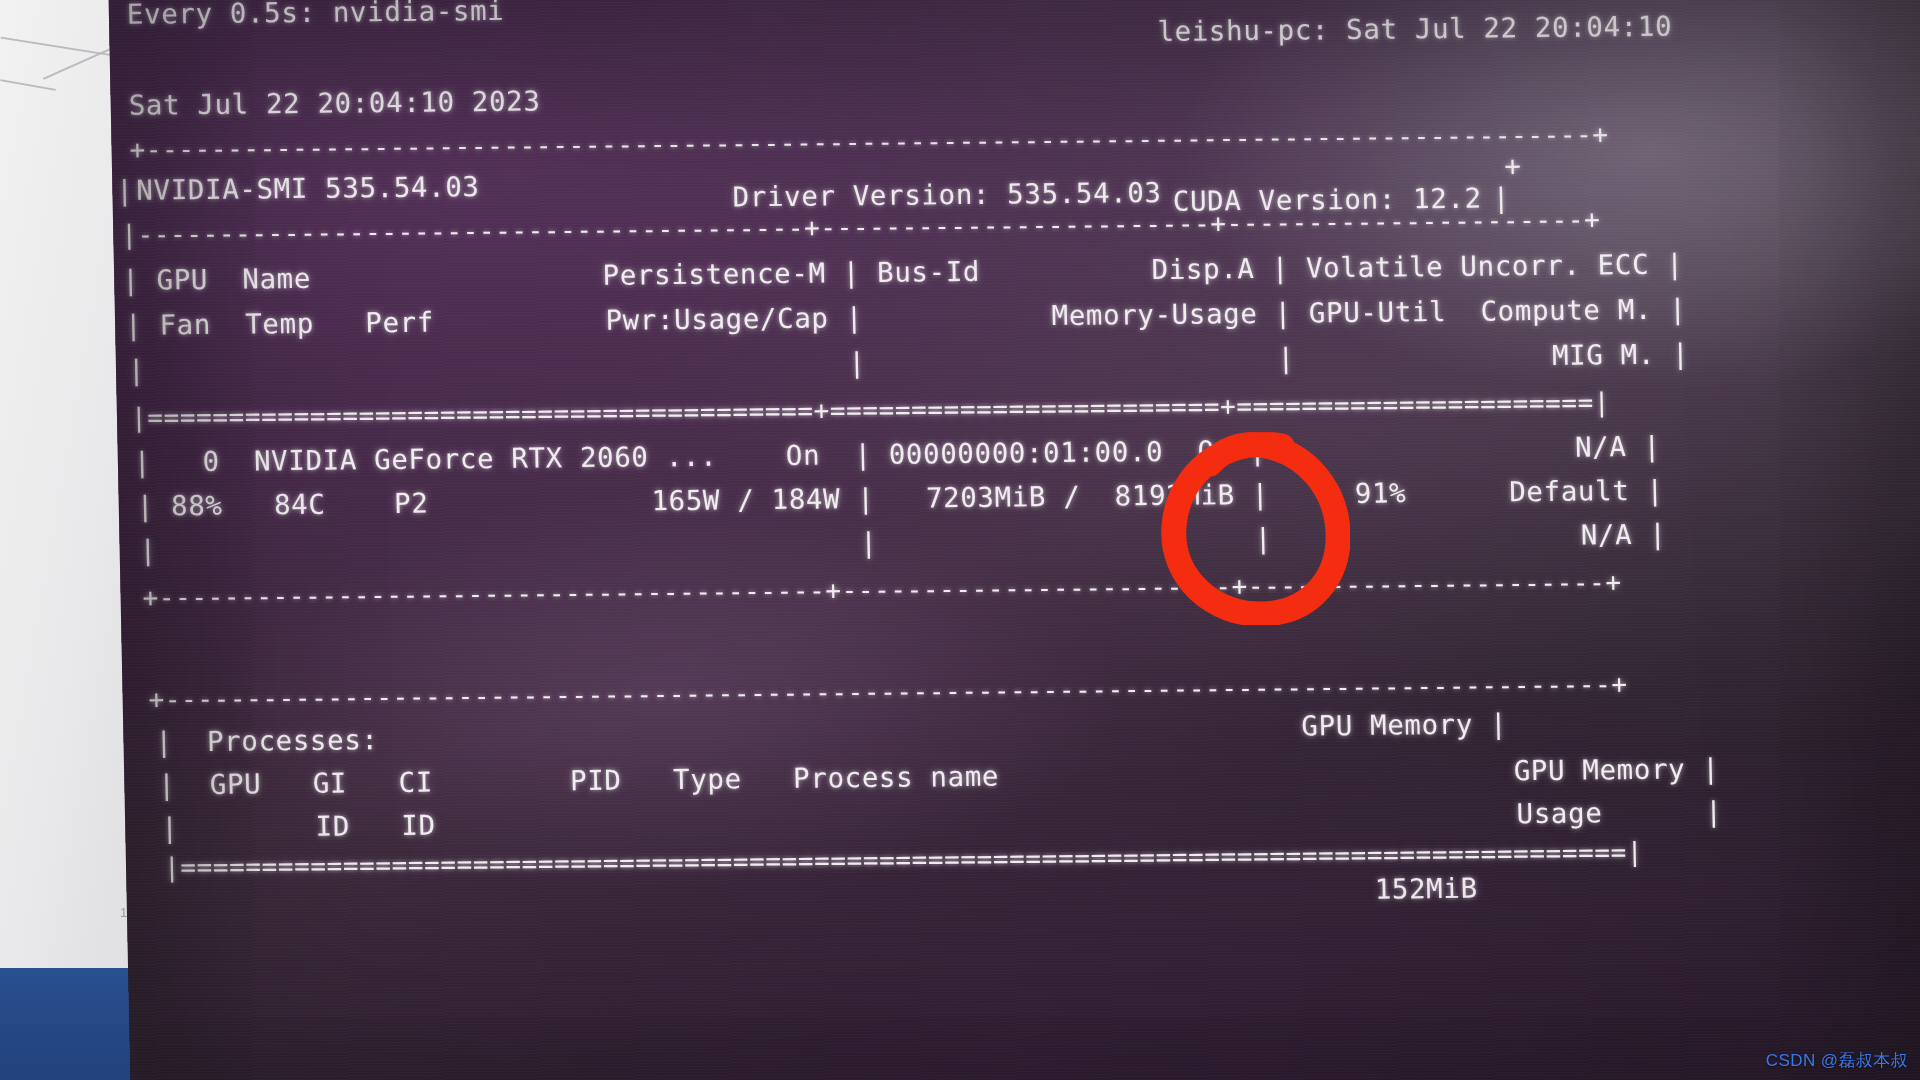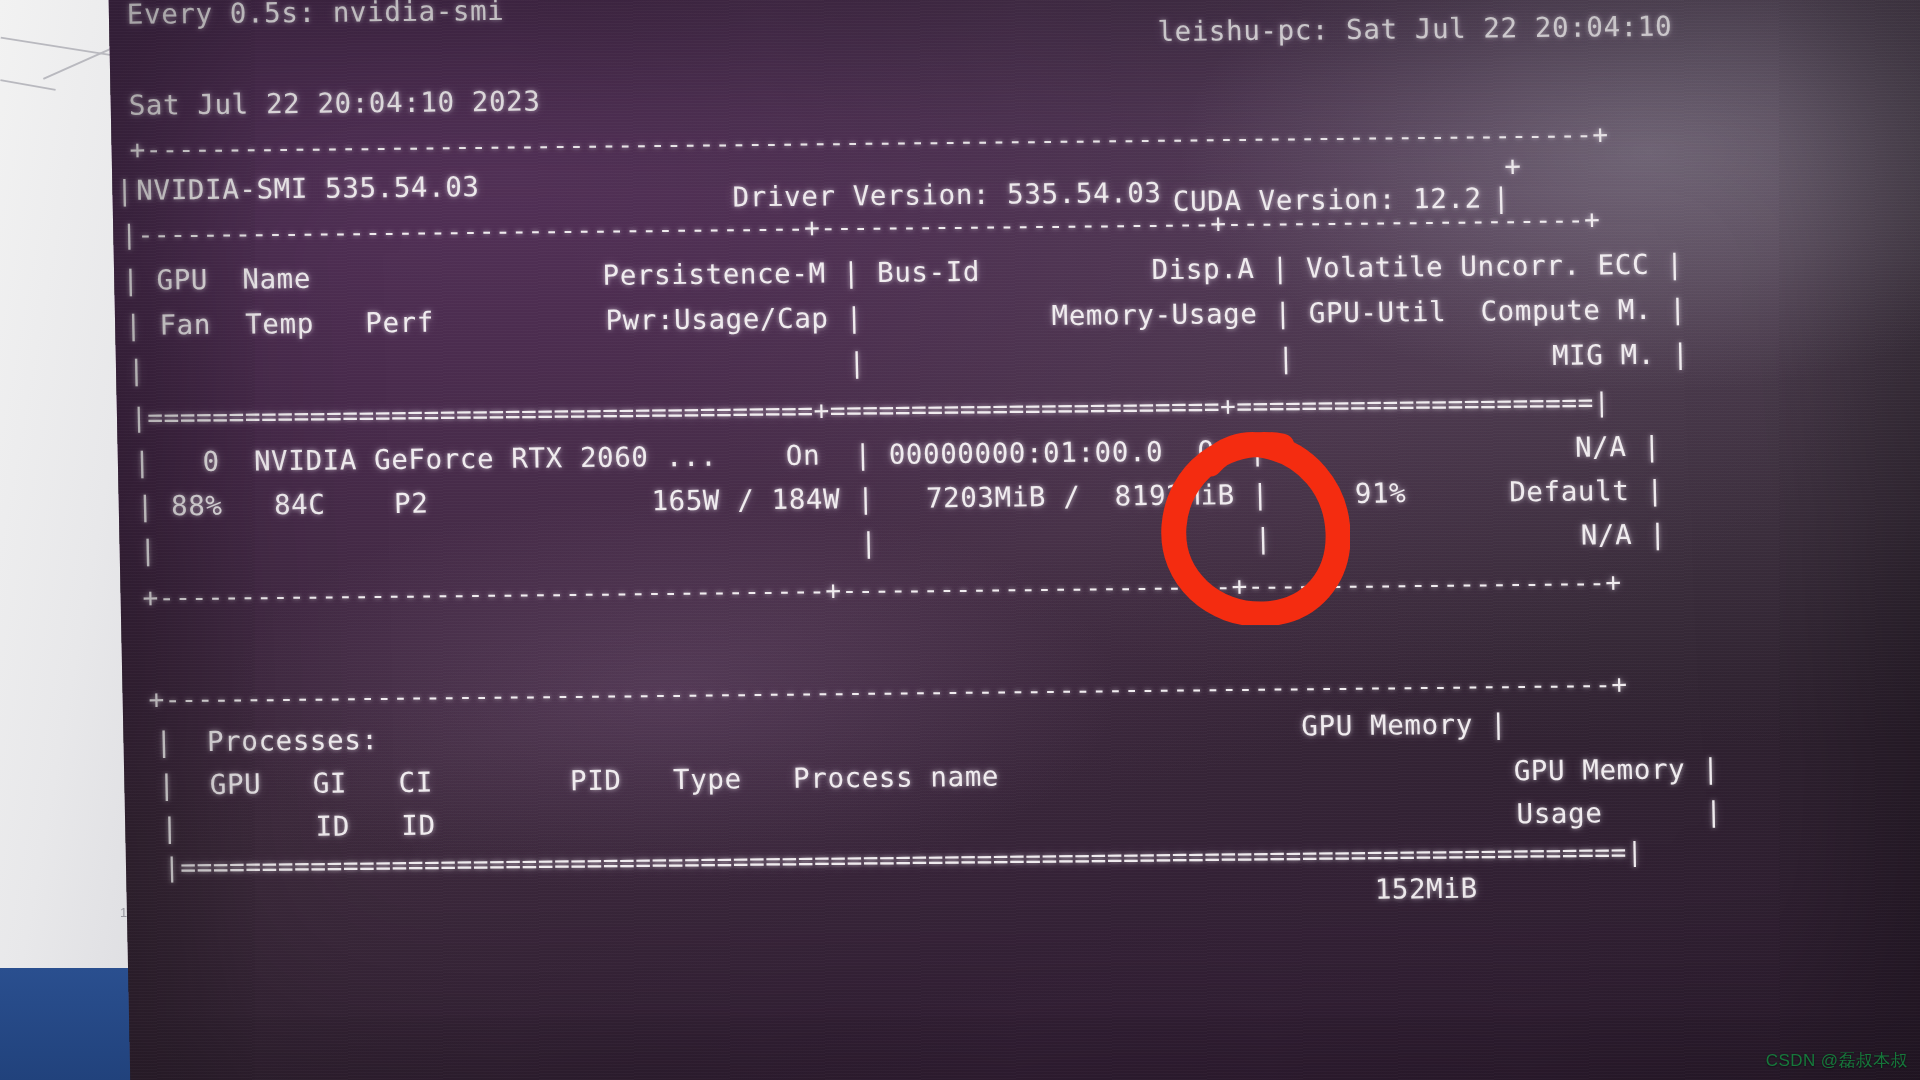--- a/index.html
+++ b/index.html
@@ -47,21 +47,21 @@
 
   .watchhdr{position:absolute;font-family:"DejaVu Sans Mono","Liberation Mono",monospace;
     color:#f2eef2;font-size:27.5px;letter-spacing:.6px;white-space:pre;
     text-shadow:0 0 4px rgba(255,250,255,.5),0 0 11px rgba(220,200,230,.28);}
 
   
   #annot{position:absolute;left:1160px;top:430px;width:190px;height:195px;pointer-events:none;}
 
   
   .wm{position:absolute;right:12px;bottom:8px;font-family:"Liberation Sans",sans-serif;
-    font-size:17px;color:#15803d;opacity:.92;letter-spacing:.4px;
+    font-size:17px;color:#3b82f6;opacity:.92;letter-spacing:.4px;
     text-shadow:0 1px 2px rgba(0,0,0,.6);}
 </style>
 </head>
 <body>
 
 <div id="stage">
 
   <div class="desk-white"></div>
   <div class="desk-line" style="left:0;top:46px;width:120px;height:2px;transform:rotate(9deg);"></div>
   <div class="desk-line" style="left:40px;top:62px;width:78px;height:2px;transform:rotate(-24deg);"></div>

